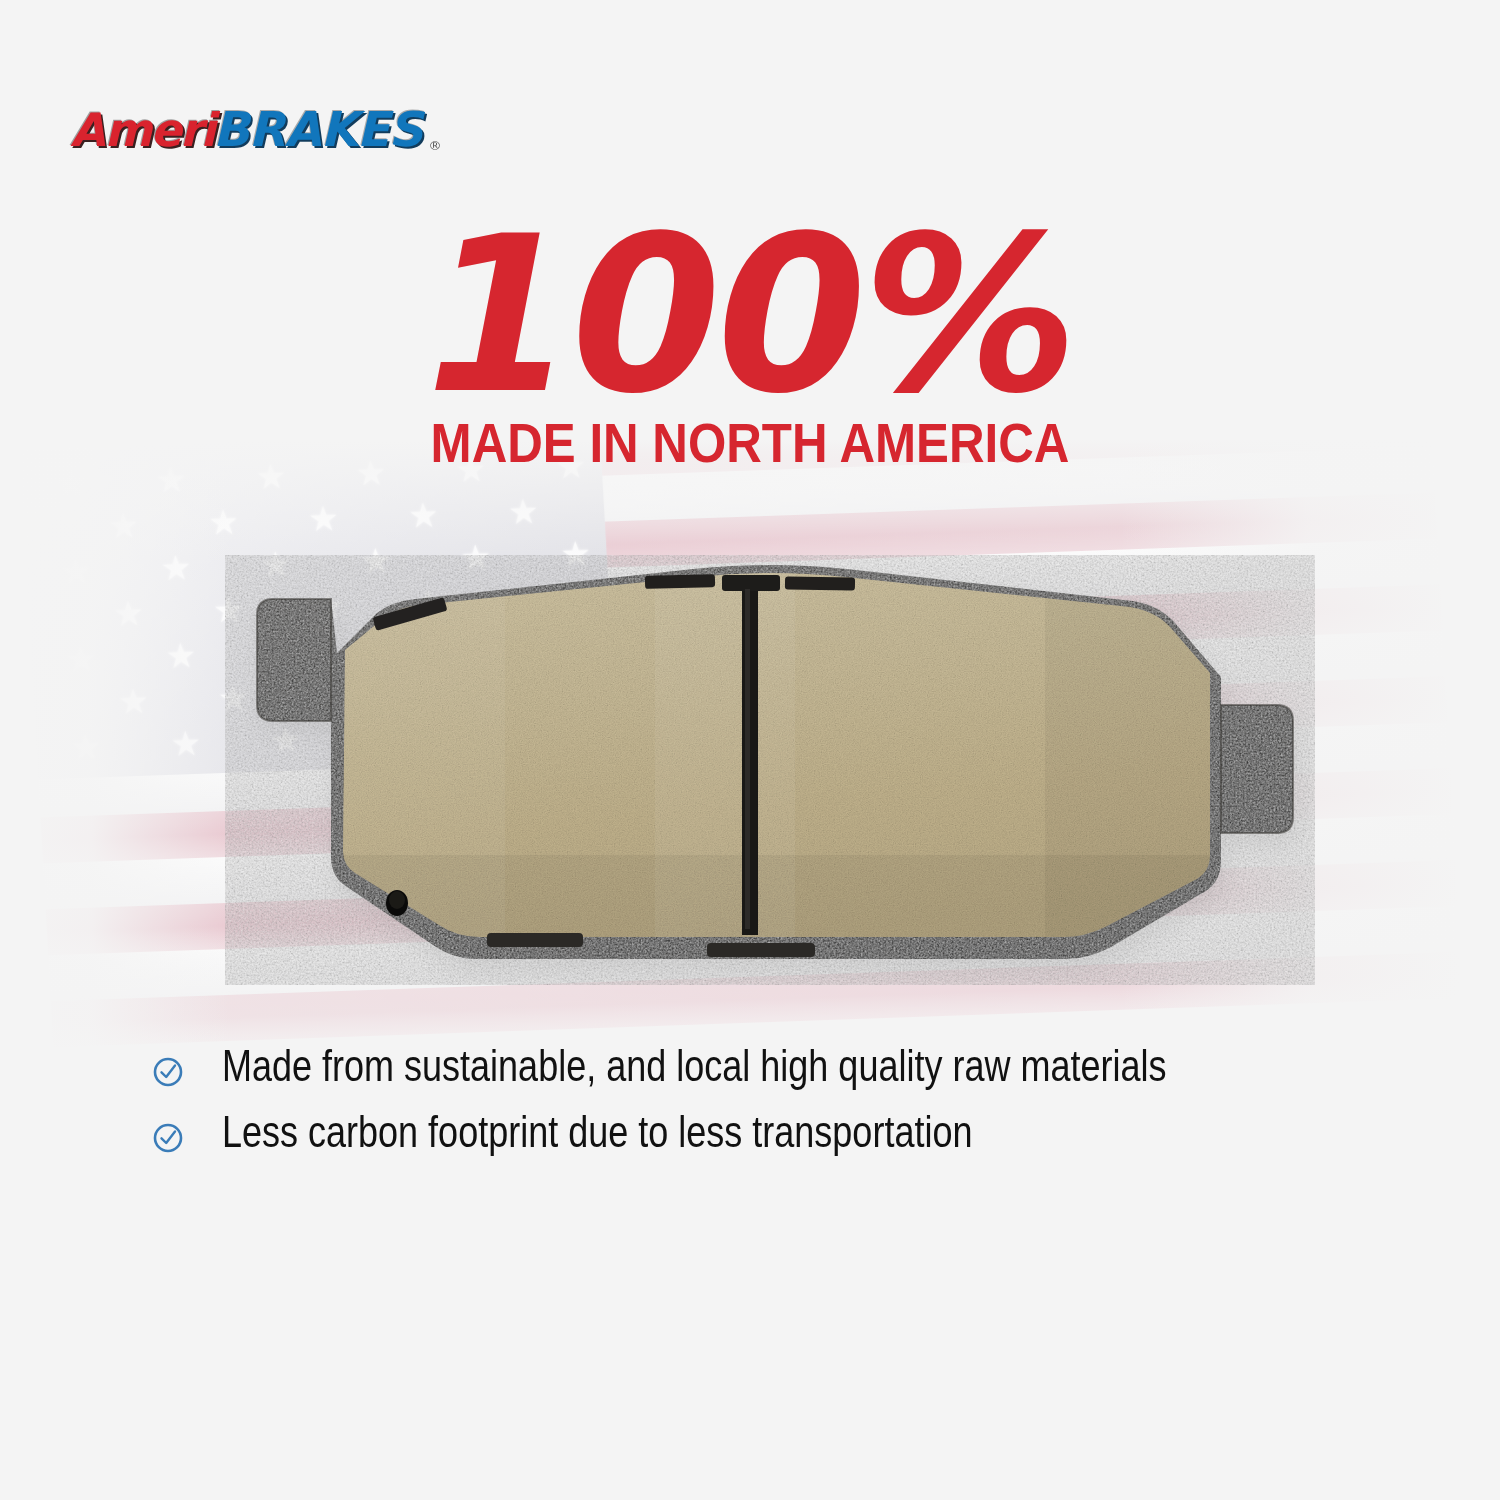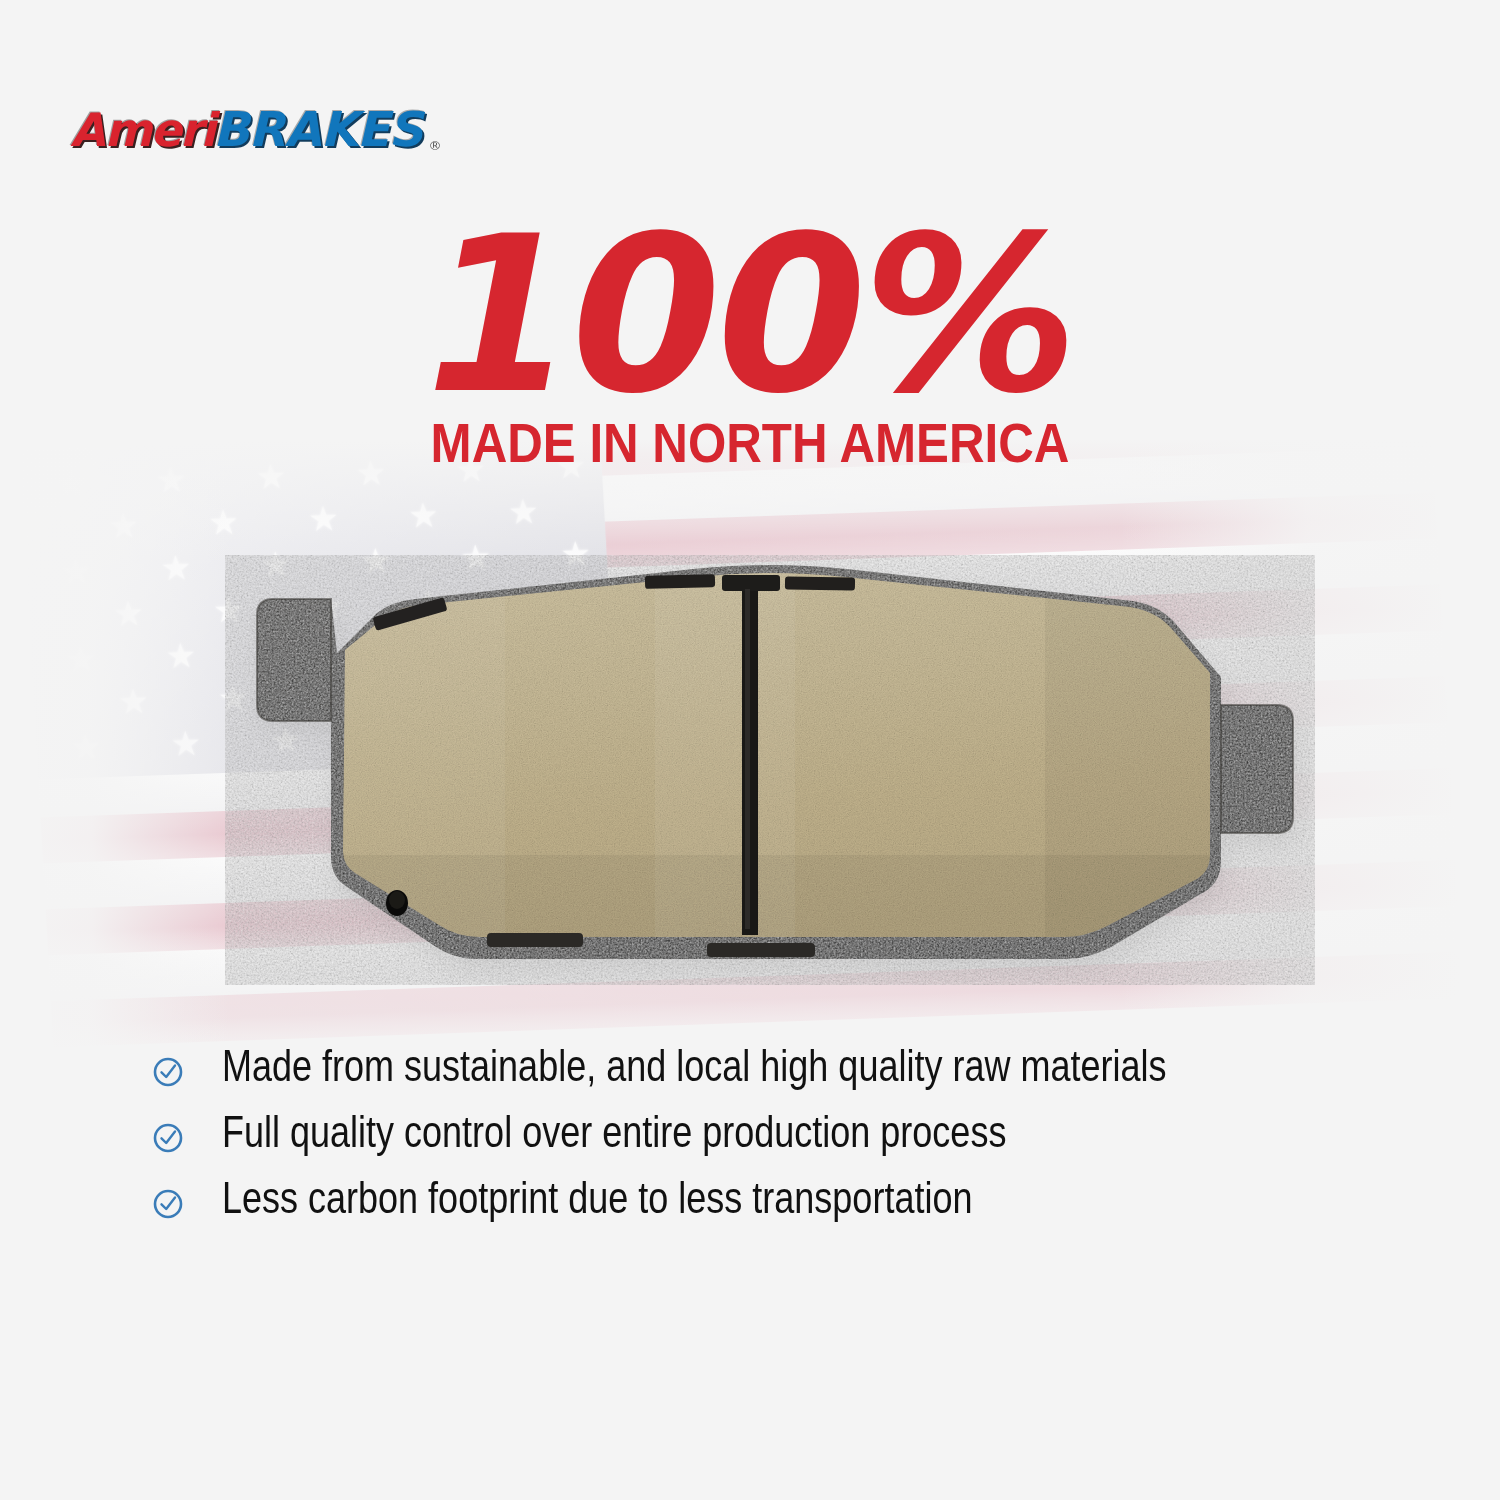--- a/index.html
+++ b/index.html
@@ -354,27 +354,20 @@
   <div class="bullets">
 
     <div class="bullet">
       <svg class="check-icon" viewBox="0 0 32 32">
         <circle cx="16" cy="16" r="13" fill="none" stroke="#3a7cb8" stroke-width="2.6"></circle>
         <path d="M9.5 16.3 L14.2 21 L23 9.5" fill="none" stroke="#3a7cb8" stroke-width="2.4" stroke-linecap="round" stroke-linejoin="round"></path>
       </svg>
       <div class="bullet-text">Made from sustainable, and local high quality raw materials</div>
     </div>
 
-    <div class="bullet">
-      <svg class="check-icon" viewBox="0 0 32 32">
-        <circle cx="16" cy="16" r="13" fill="none" stroke="#3a7cb8" stroke-width="2.6"></circle>
-        <path d="M9.5 16.3 L14.2 21 L23 9.5" fill="none" stroke="#3a7cb8" stroke-width="2.4" stroke-linecap="round" stroke-linejoin="round"></path>
-      </svg>
-      <div class="bullet-text">Full quality control over entire production process</div>
-    </div>
 
     <div class="bullet">
       <svg class="check-icon" viewBox="0 0 32 32">
         <circle cx="16" cy="16" r="13" fill="none" stroke="#3a7cb8" stroke-width="2.6"></circle>
         <path d="M9.5 16.3 L14.2 21 L23 9.5" fill="none" stroke="#3a7cb8" stroke-width="2.4" stroke-linecap="round" stroke-linejoin="round"></path>
       </svg>
       <div class="bullet-text">Less carbon footprint due to less transportation</div>
     </div>
 
 

